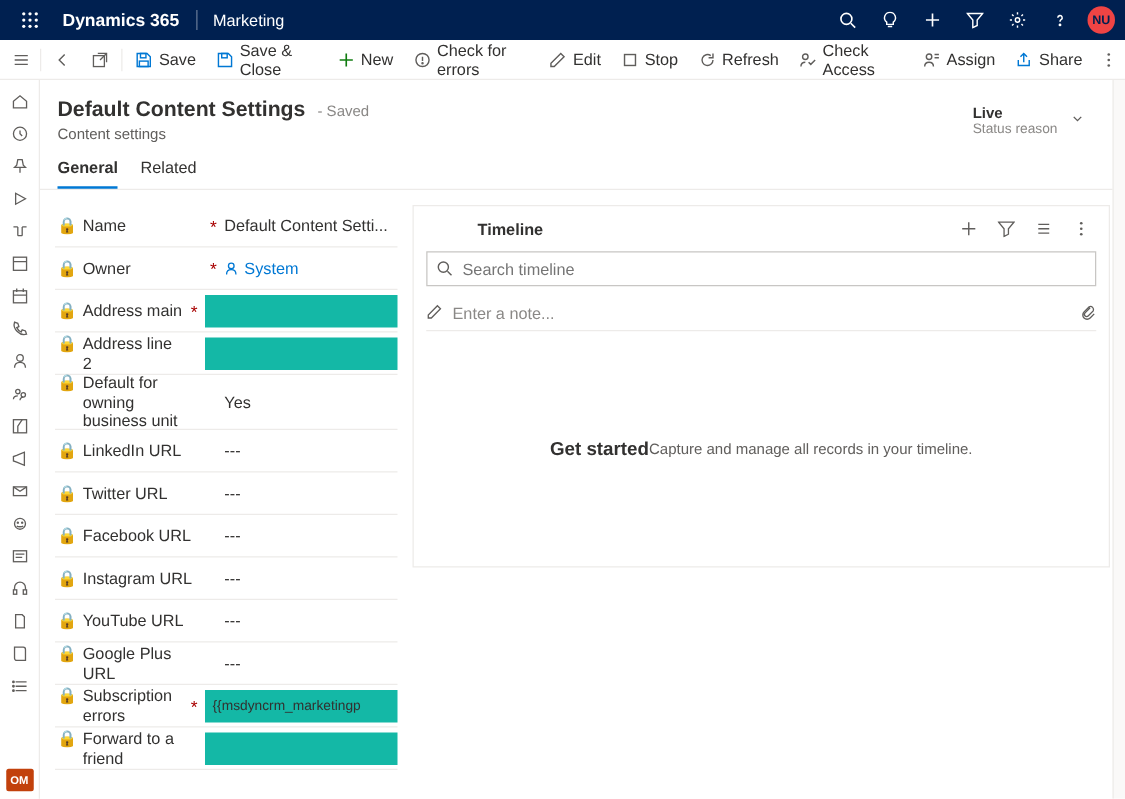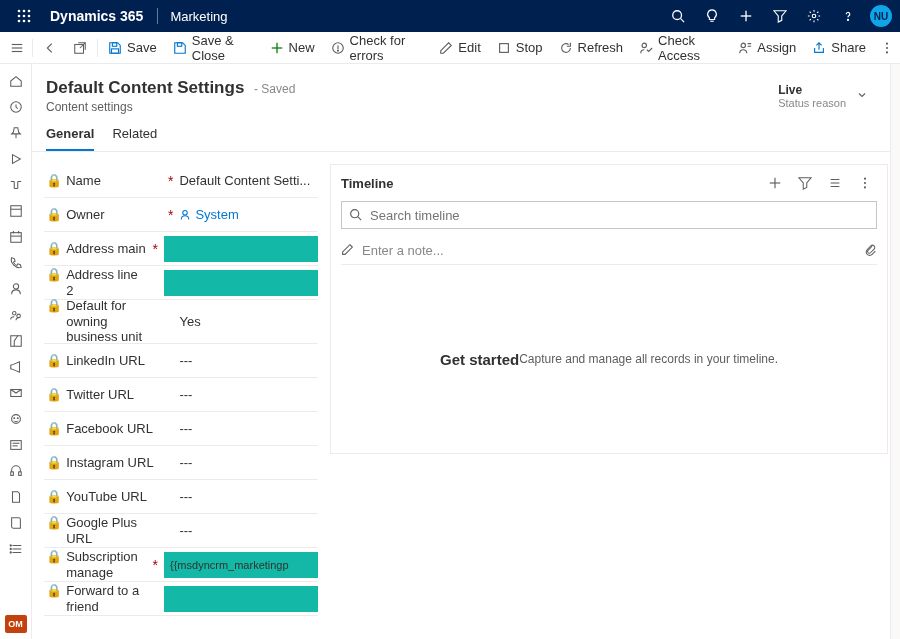--- a/index.html
+++ b/index.html
@@ -6,21 +6,21 @@
   body { width: 900px; height: 639px; overflow: hidden; background: #fff; color: #323130; font-size: 13px; }
 
   
   .header-bar { height: 32px; background: #002050; color: #fff; display: flex; align-items: center; padding: 0 8px; }
   .waffle { width: 32px; display: flex; align-items: center; justify-content: center; cursor: pointer; }
   .brand { font-size: 14px; font-weight: 600; padding: 0 10px; }
   .brand-sep { height: 16px; width: 1px; background: rgba(255,255,255,.4); margin: 0 4px; }
   .app-name { font-size: 13px; padding: 0 8px; }
   .header-right { margin-left: auto; display: flex; align-items: center; gap: 2px; }
   .hdr-btn { width: 32px; height: 32px; display: flex; align-items: center; justify-content: center; cursor: pointer; }
-  .hdr-avatar { width: 22px; height: 22px; border-radius: 50%; background: #0ea5e9; color: #002050; font-size: 10px; font-weight: 600; display: flex; align-items: center; justify-content: center; margin-left: 4px; }
+  .hdr-avatar { width: 22px; height: 22px; border-radius: 50%; background: #ef4444; color: #002050; font-size: 10px; font-weight: 600; display: flex; align-items: center; justify-content: center; margin-left: 4px; }
 
   
   .cmd-row { height: 32px; border-bottom: 1px solid #edebe9; display: flex; align-items: center; padding-left: 4px; }
   .cmd-btn { height: 32px; display: flex; align-items: center; gap: 5px; padding: 0 8px; cursor: pointer; font-size: 13px; color: #323130; }
   .cmd-btn .ic { width: 14px; height: 14px; display: flex; align-items: center; justify-content: center; }
   .blue-stroke svg path, .blue-stroke svg rect, .blue-stroke svg polyline, .blue-stroke svg circle { stroke: #0078d4; }
   .green-stroke svg path, .green-stroke svg line { stroke: #107c10; }
   .divider-v { width: 1px; height: 18px; background: #edebe9; margin: 0 2px; }
   .burger { width: 32px; display: flex; align-items: center; justify-content: center; cursor: pointer; }
 
@@ -55,21 +55,21 @@
   .field-label { width: 118px; display: flex; align-items: flex-start; gap: 4px; color: #323130; padding-left: 2px; line-height: 1.2; }
   .field-label .lock { color: #a19f9d; flex-shrink: 0; }
   .req { color: #a80000; margin: 0 6px; font-size: 14px; }
   .field-val { flex: 1; color: #323130; white-space: nowrap; overflow: hidden; text-overflow: ellipsis; padding-right: 4px; }
   .field-val.link { color: #0078d4; display: flex; align-items: center; gap: 4px; }
   .field-input { flex: 1; height: 26px; background: #14b8a6; border: none; padding: 0 6px; font-size: 11px; color: #323130; outline: none; }
 
   
   .panel { border: 1px solid #edebe9; height: 290px; display: flex; flex-direction: column; }
   .panel-hdr { display: flex; align-items: center; padding: 6px 10px; }
-  .panel-title { font-size: 13px; font-weight: 600; flex: 1; }
+  .panel-title { font-size: 13px; font-weight: 600; flex: 1; margin-left: 41px; }
   .panel-acts { display: flex; gap: 6px; }
   .panel-ic { width: 24px; height: 24px; display: flex; align-items: center; justify-content: center; cursor: pointer; color: #605e5c; }
   .search-wrap { margin: 0 10px 8px 10px; position: relative; }
   .search-wrap input { width: 100%; height: 28px; border: 1px solid #c8c6c4; padding: 0 8px 0 28px; font-size: 13px; outline: none; }
   .search-wrap .sic { position: absolute; left: 8px; top: 7px; color: #605e5c; }
   .note-row { margin: 0 10px; height: 28px; border-bottom: 1px solid #edebe9; display: flex; align-items: center; gap: 8px; color: #605e5c; }
   .note-row .ph { flex: 1; font-size: 13px; color: #8a8886; }
   .empty { flex: 1; display: flex; flex-direction: row; align-items: center; justify-content: center; gap: 0; }
   .empty-title { font-size: 15px; font-weight: 600; }
   .empty-sub { font-size: 12px; color: #605e5c; text-align: right; }
@@ -517,21 +517,21 @@
             <span class="lock">🔒</span>
             <span>Google Plus URL</span>
           </div>
         <span class="req" style="visibility:hidden">*</span>
         <div class="field-val">---</div>
       </div>
 
       <div class="field">
         <div class="field-label">
             <span class="lock">🔒</span>
-            <span>Subscription manage</span>
+            <span>Subscription errors</span>
           </div>
         <span class="req">*</span>
         <input class="field-input" value="{{msdyncrm_marketingp" style="">
       </div>
 
       <div class="field">
         <div class="field-label">
             <span class="lock">🔒</span>
             <span>Forward to a friend</span>
           </div>

